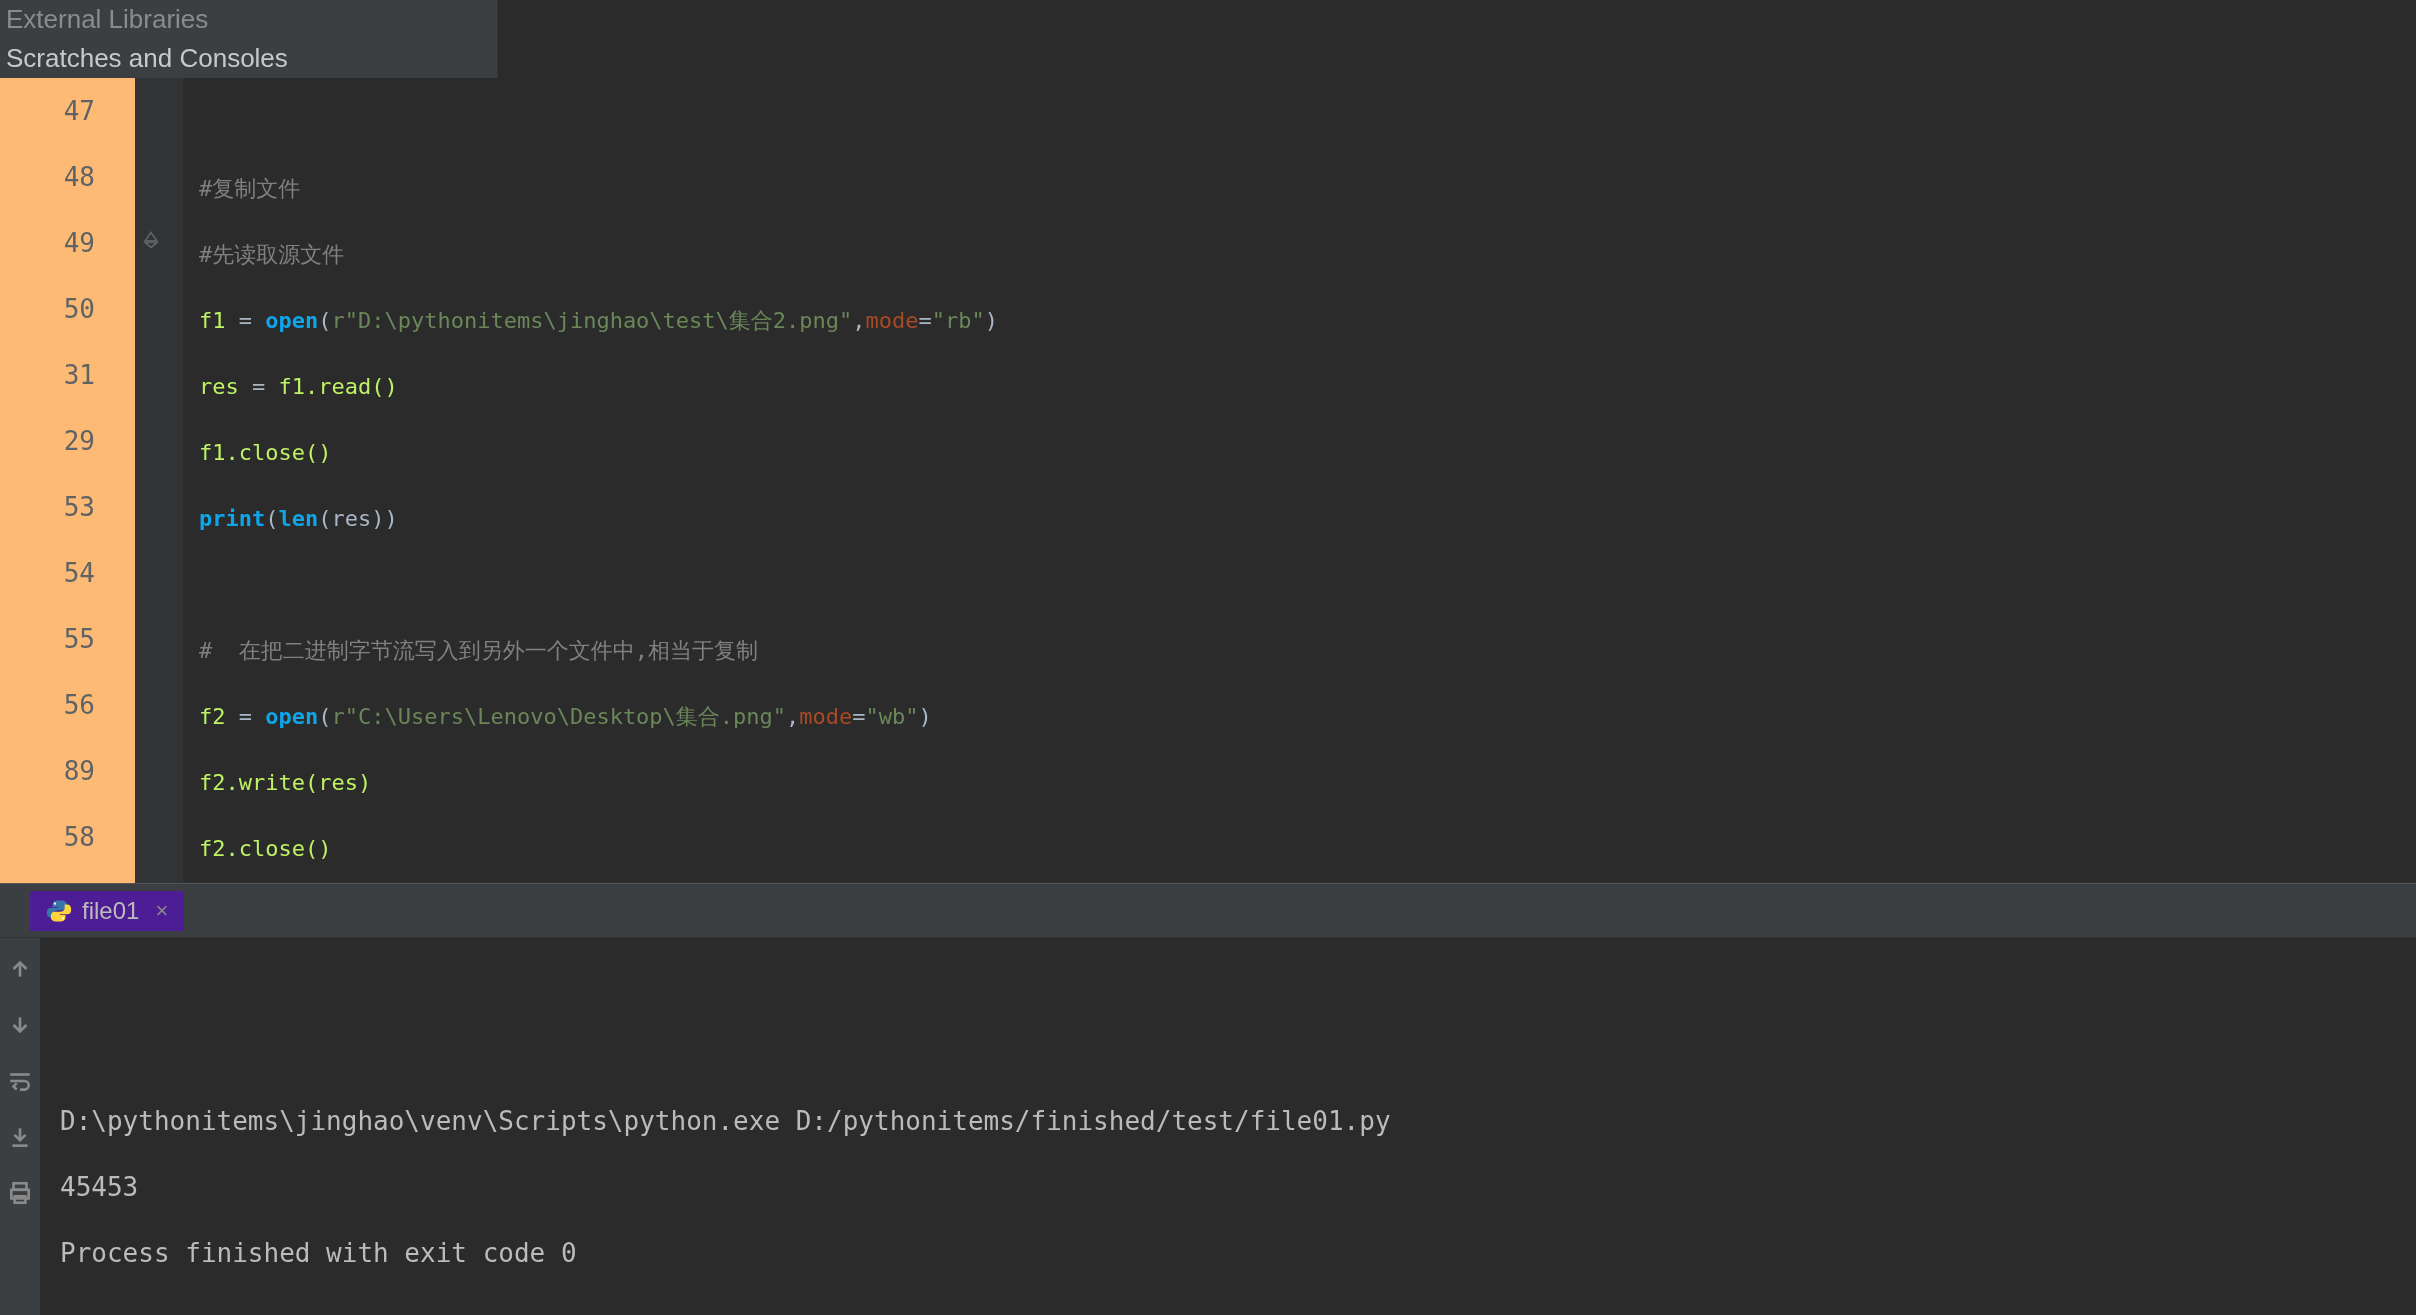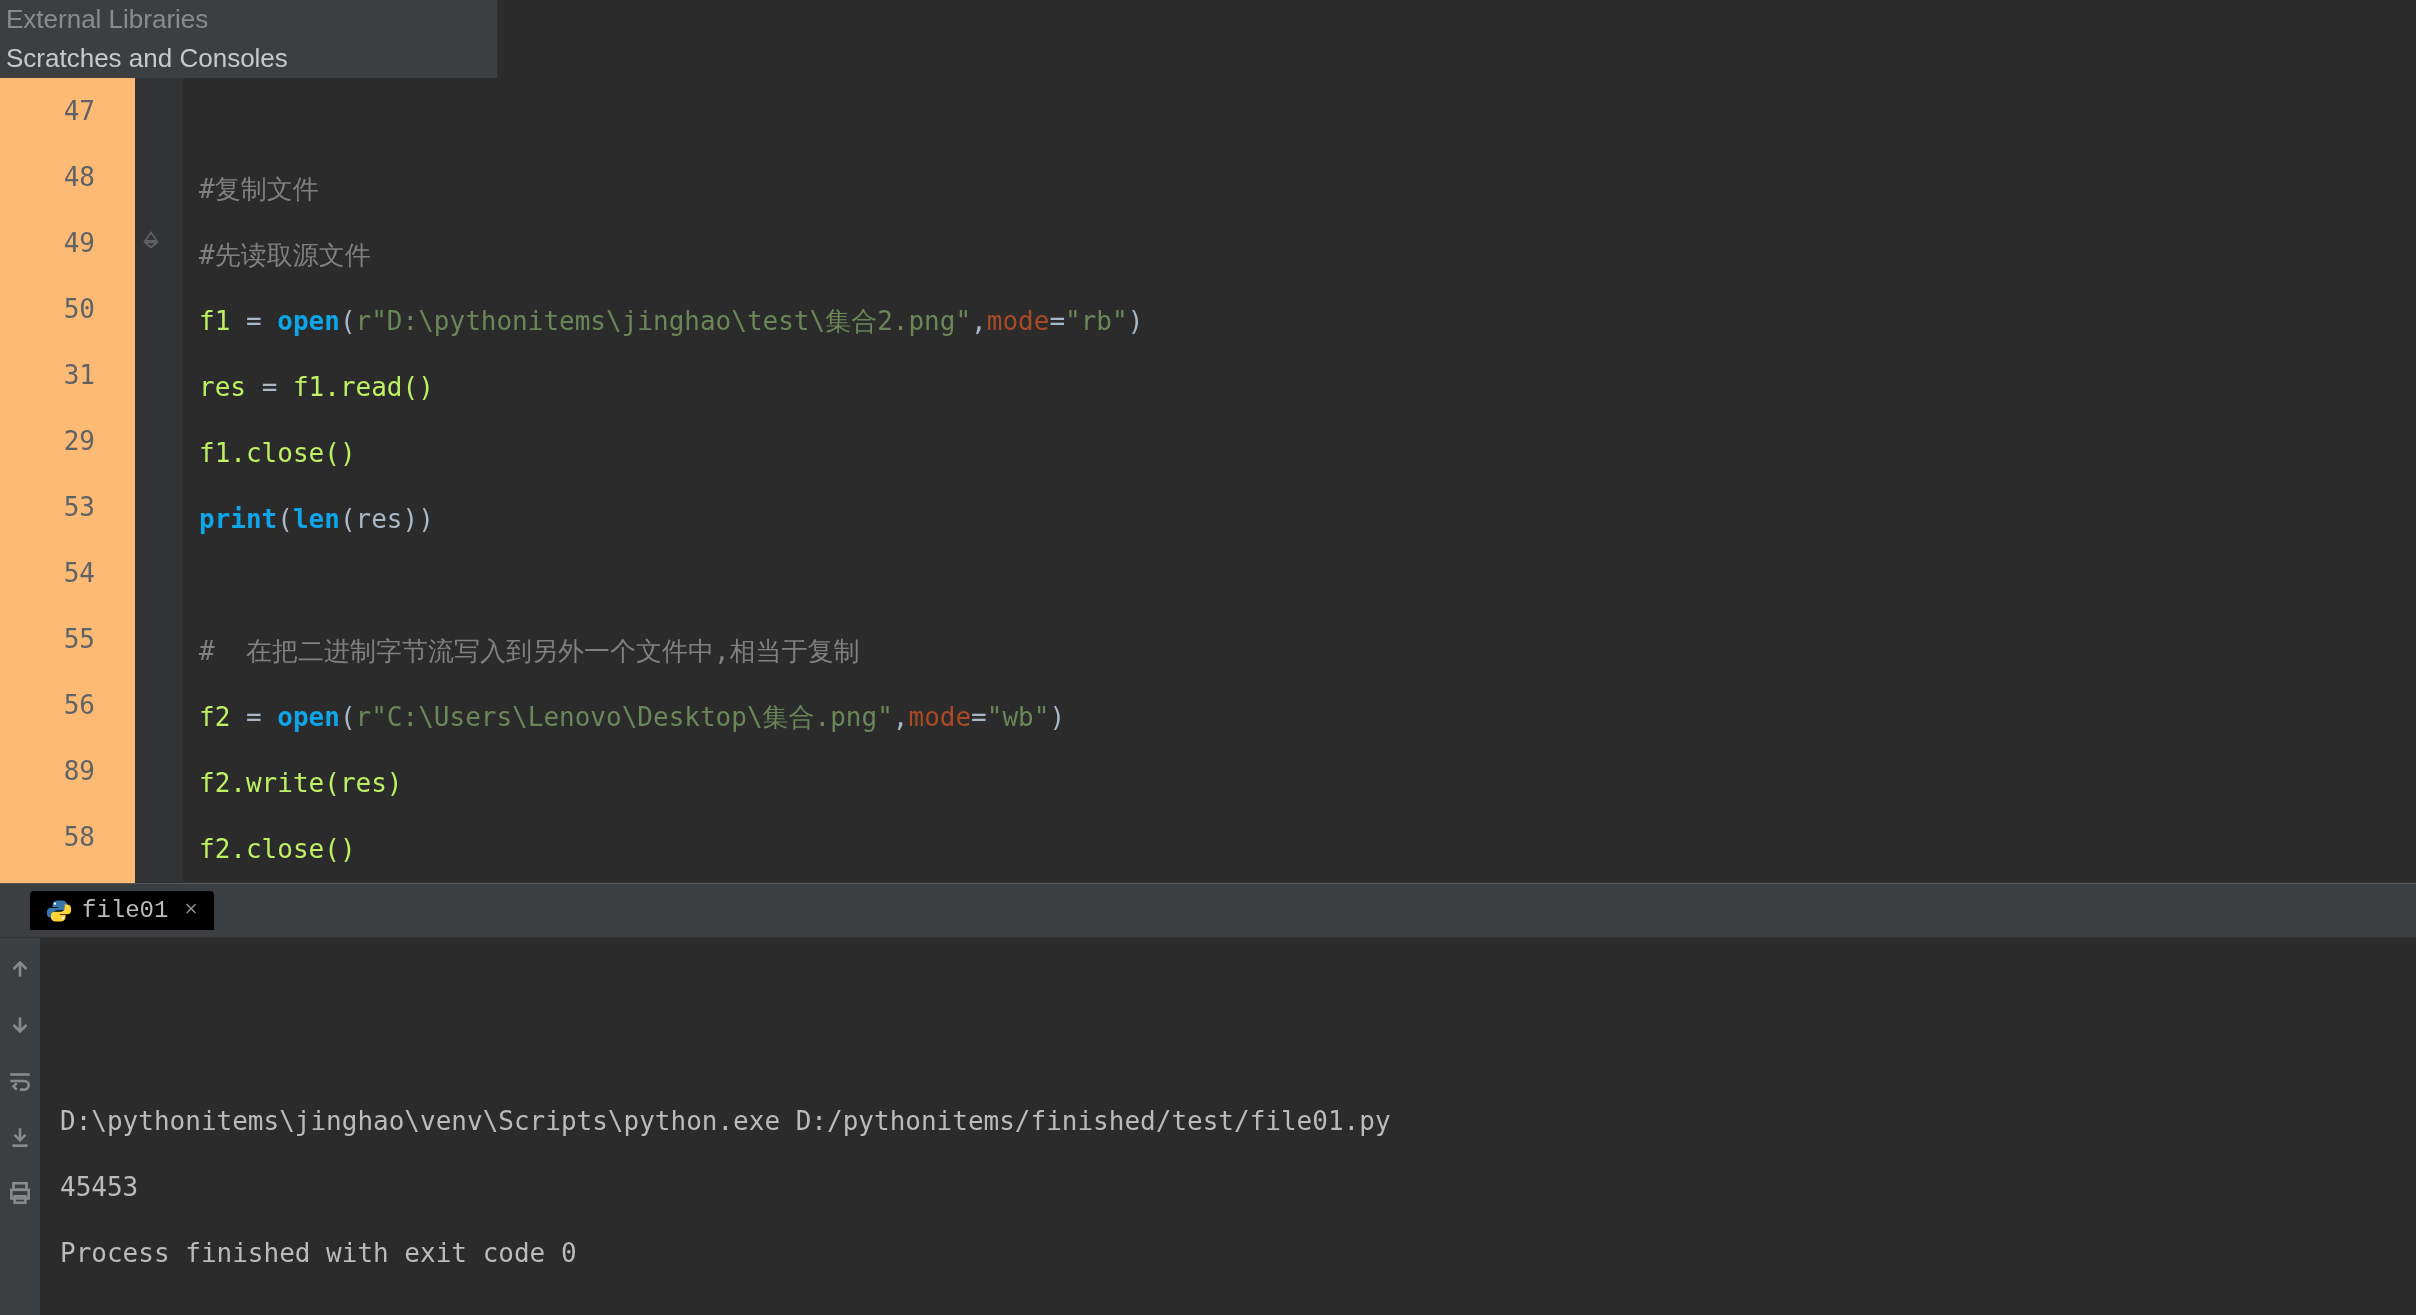--- a/index.html
+++ b/index.html
@@ -48,21 +48,21 @@
   }
   .fold-mark {
     position: absolute;
     left: 6px;
     color: #606366;
     font-size: 22px;
   }
   .code {
     flex: 1;
     background: #2b2b2b;
-    font-size: 26px;
+    font-size: 22px;
     line-height: 66px;
     white-space: pre;
     padding-top: 12px;
     overflow: hidden;
   }
   .code-line { height: 66px; padding-left: 16px; display: flex; align-items: center; }
   .caret-line { background: #323232; }
   .tok-builtin { color: #0ea5e9; font-weight: bold; }
   .tok-str { color: #6a8759; }
   .tok-comment { color: #808080; }
@@ -81,25 +81,25 @@
     background: #3c3f41;
     display: flex;
     align-items: center;
     border-bottom: 1px solid #323232;
     padding-left: 30px;
   }
   .run-tab {
     display: flex;
     align-items: center;
     gap: 10px;
-    background: #000000;
+    background: #4c1d95;
     padding: 6px 16px;
     border-radius: 4px 4px 0 0;
     color: #bbbbbb;
-    font-family: Liberation Mono, monospace;
+    font-family: Liberation Sans, sans-serif;
     font-size: 24px;
   }
   .py-icon {
     width: 26px; height: 26px;
     display: grid; place-items: center;
   }
   .close-x { color: #8a8a8a; font-size: 22px; margin-left: 6px; }
   .run-body {
     flex: 1;
     display: flex;

